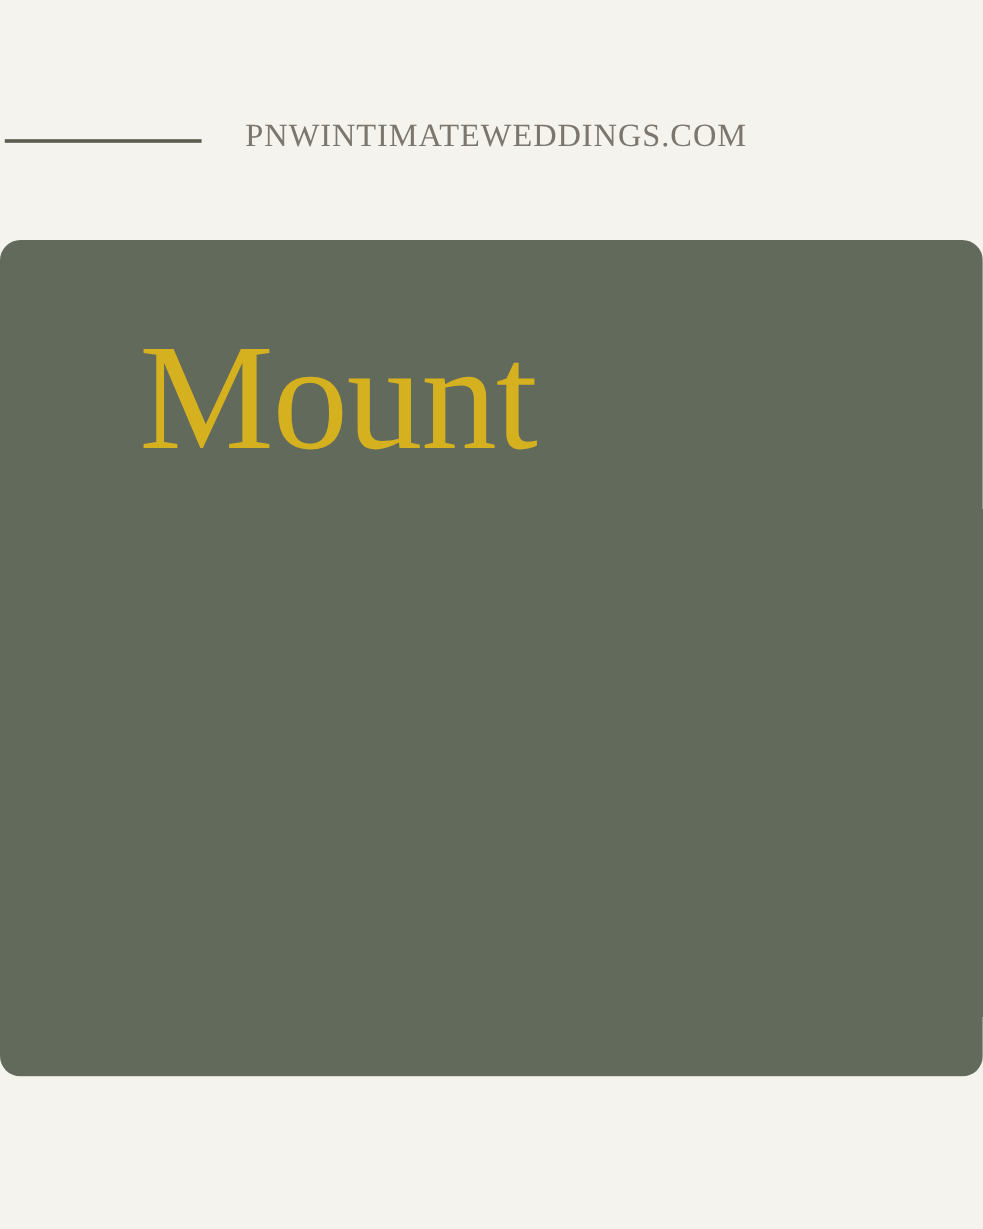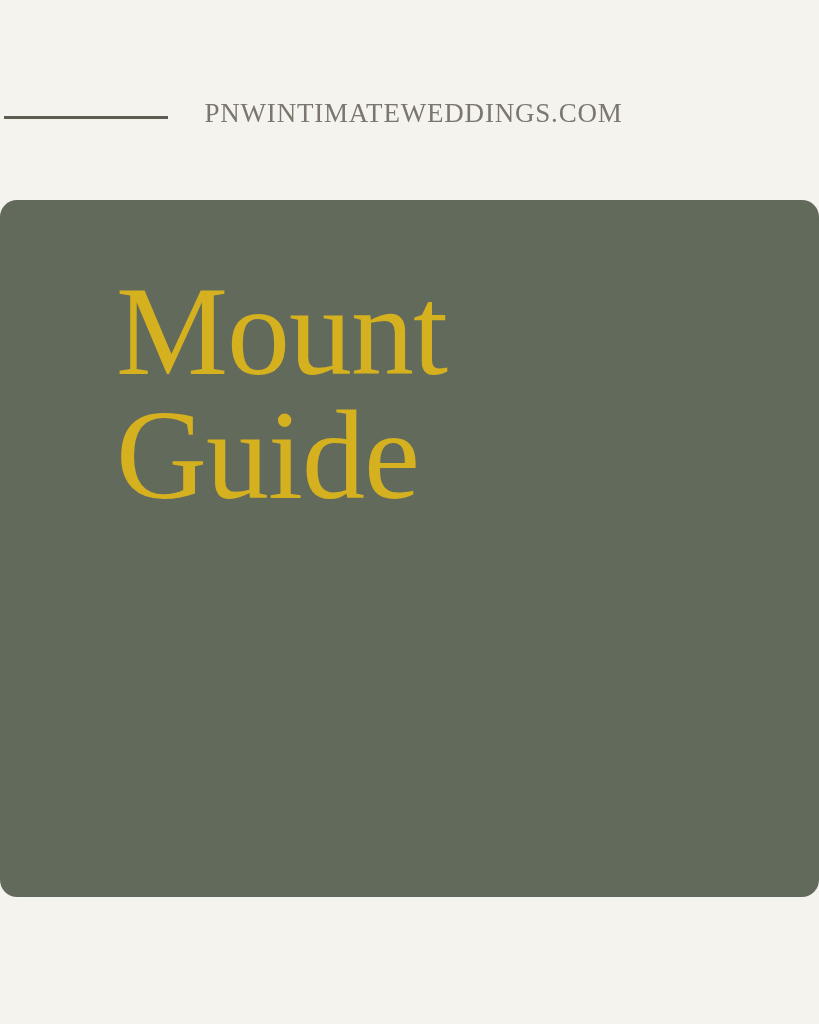--- a/index.html
+++ b/index.html
@@ -86,19 +86,18 @@
 <div class="poster">
 
   <div class="header">
     <div class="rule"></div>
     <div class="site-url">PNWINTIMATEWEDDINGS.COM</div>
   </div>
 
   <div class="panel">
     <h1 class="title">
       <span class="title-line">Mount</span>
-      <span class="title-line">Guide</span>
     </h1>
   </div>
 
   <div class="footer"></div>
 
 </div>
 
 </body></html>

